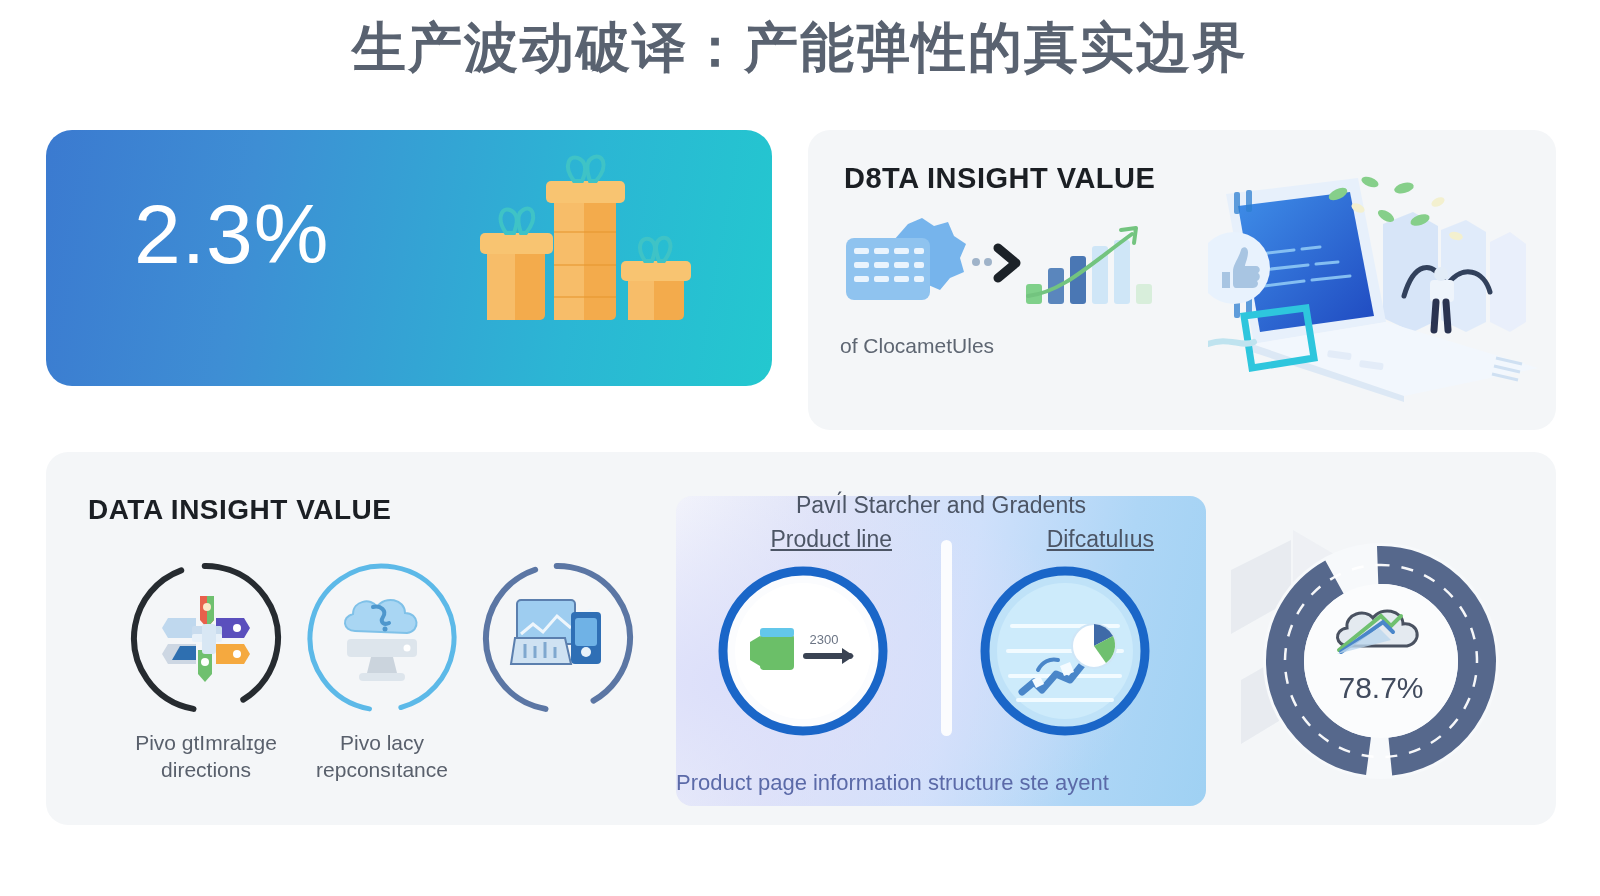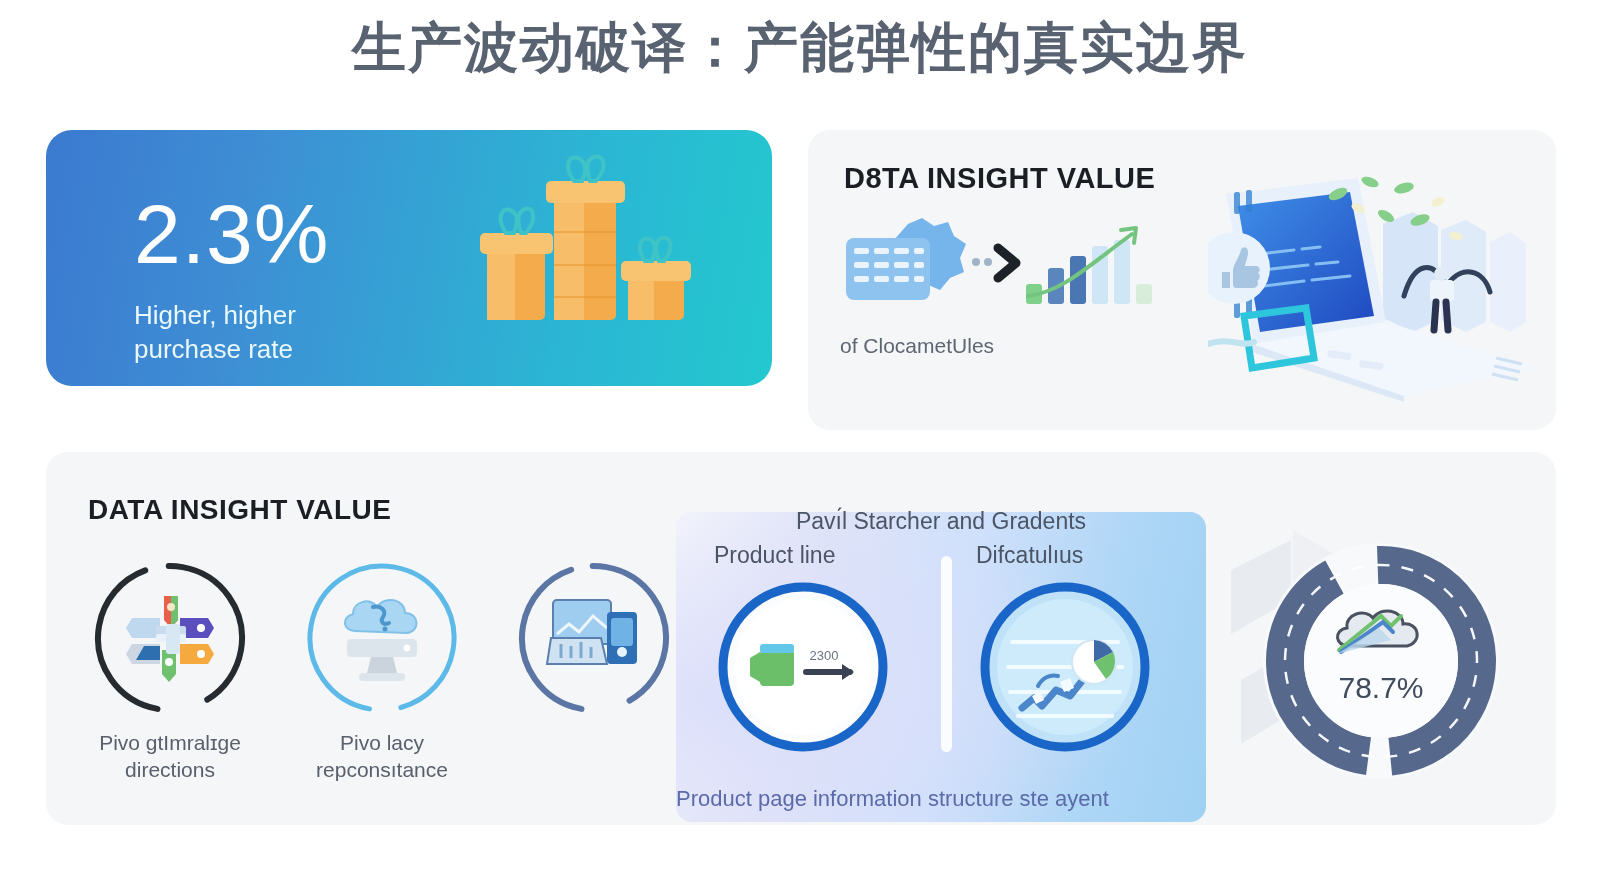--- a/index.html
+++ b/index.html
@@ -122,43 +122,42 @@
     letter-spacing: .5px;
     color: #1b1f24;
   }
 
   
   .triplet {
     position: absolute;
     left: 36px; top: 108px;
     width: 600px;
     display: flex;
-    justify-content: space-between;
-    gap: 34px;
+    justify-content: center;
   }
   .tri-item { width: 176px; text-align: center; }
   .tri-ring {
     width: 156px; height: 156px;
     margin: 0 auto;
     border-radius: 50%;
     position: relative;
     display: flex; align-items: center; justify-content: center;
   }
   .tri-ring svg.ringsvg { position: absolute; inset: 0; }
   .tri-label {
     margin-top: 14px;
     font-size: 21px;
     line-height: 1.28;
     color: #59606c;
   }
 
   
   .gradblock {
     position: absolute;
-    left: 630px; top: 60px;
+    left: 630px; top: 44px;
     width: 530px; height: 310px;
     border-radius: 16px;
     background:
       radial-gradient(130% 110% at 12% 60%, #dcdffa 0%, rgba(220,223,250,0) 58%),
       linear-gradient(102deg, #f3f4fb 0%, #dfe3f8 26%, #cfe0fb 52%, #aed6f6 78%, #9fd1f3 100%);
   }
   .grad-title {
     position: absolute;
     left: 0; right: 0; top: -4px;
     text-align: center;
@@ -175,24 +174,25 @@
   }
   .dial {
     position: absolute;
     width: 178px; height: 178px;
   }
   .dial.left { left: 38px; top: 66px; }
   .dial.right { left: 300px; top: 66px; }
   .dial-cap {
     position: absolute;
     top: -36px; left: 0; width: 178px;
-    text-align: left;
+    text-align: right;
     font-size: 23px;
     color: #4c5565;
     white-space: nowrap;
+    text-decoration: underline;
   }
   .grad-footer {
     position: absolute;
     left: 0; right: 0; bottom: 10px;
     font-size: 22px;
     color: #5b6aa8;
     white-space: nowrap;
   }
 
   
@@ -205,24 +205,20 @@
 </head>
 <body>
 
 <div class="page">
 
   <div class="title">生产波动破译：产能弹性的真实边界</div>
 
   <div class="card-kpi">
     <div class="kpi-text">
       <div class="kpi-number">2.3%</div>
-      <div class="kpi-sub">
-        <div>Higher, higher</div>
-        <div>purchase rate</div>
-      </div>
     </div>
 
     <svg class="coins" viewBox="0 0 250 185">
 
       <g>
         <rect x="100" y="48" width="62" height="125" rx="5" fill="#f3ab4c"></rect>
         <rect x="100" y="48" width="30" height="125" fill="#f7bd69"></rect>
         <line x1="100" y1="85" x2="162" y2="85" stroke="#e8982f" stroke-width="2" opacity=".55"></line>
         <line x1="100" y1="118" x2="162" y2="118" stroke="#e8982f" stroke-width="2" opacity=".55"></line>
         <line x1="100" y1="150" x2="162" y2="150" stroke="#e8982f" stroke-width="2" opacity=".55"></line>

